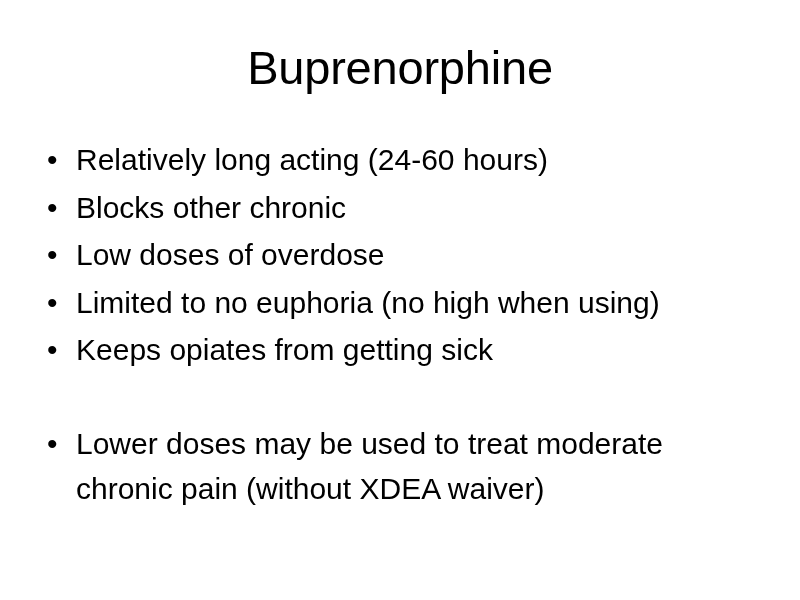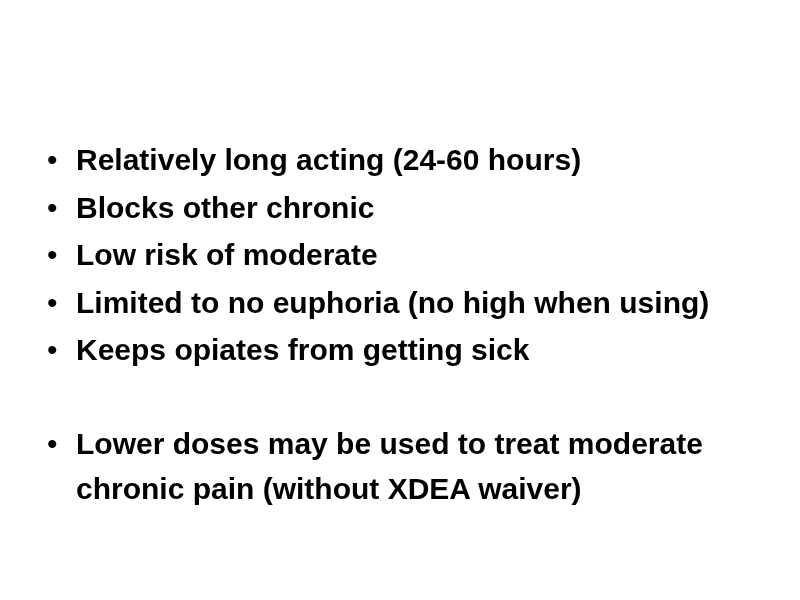--- a/index.html
+++ b/index.html
@@ -61,21 +61,20 @@
     left: 3px;
     top: 0;
     width: 20px;
     font-size: 30px;
     line-height: 47.5px;
     text-align: left;
   }
 
   .bullet-item .btext {
     display: block;
-    font-weight: bold;
   }
 
   
   .bullet-spacer {
     height: 47.5px;
     font-size: 30px;
     line-height: 47.5px;
   }
 
   .bullet-item.wrapped {
@@ -84,36 +83,37 @@
   }
   .bullet-item.wrapped .dot {
     line-height: 45px;
   }
 </style>
 </head>
 <body>
 
 <div class="slide">
 
+  <div class="slide-title">Buprenorphine</div>
 
   <ul class="bullet-list">
 
     <li class="bullet-item">
       <span class="dot">•</span>
       <span class="btext">Relatively long acting (24-60 hours)</span>
     </li>
 
     <li class="bullet-item">
       <span class="dot">•</span>
       <span class="btext">Blocks other chronic</span>
     </li>
 
     <li class="bullet-item">
       <span class="dot">•</span>
-      <span class="btext">Low risk of moderate</span>
+      <span class="btext">Low doses of overdose</span>
     </li>
 
     <li class="bullet-item">
       <span class="dot">•</span>
       <span class="btext">Limited to no euphoria (no high when using)</span>
     </li>
 
     <li class="bullet-item">
       <span class="dot">•</span>
       <span class="btext">Keeps opiates from getting sick</span>

